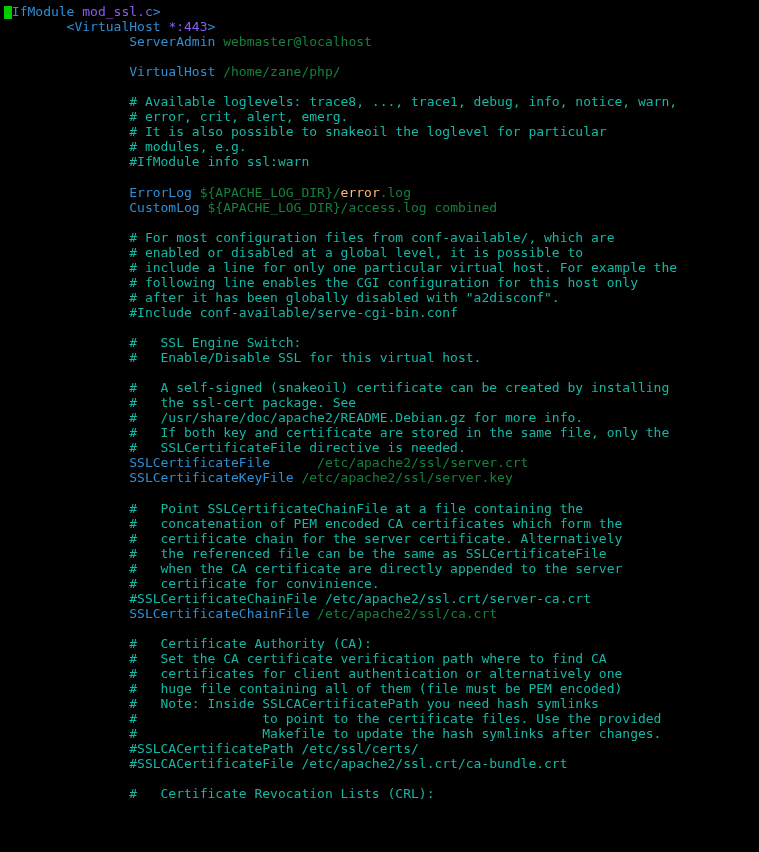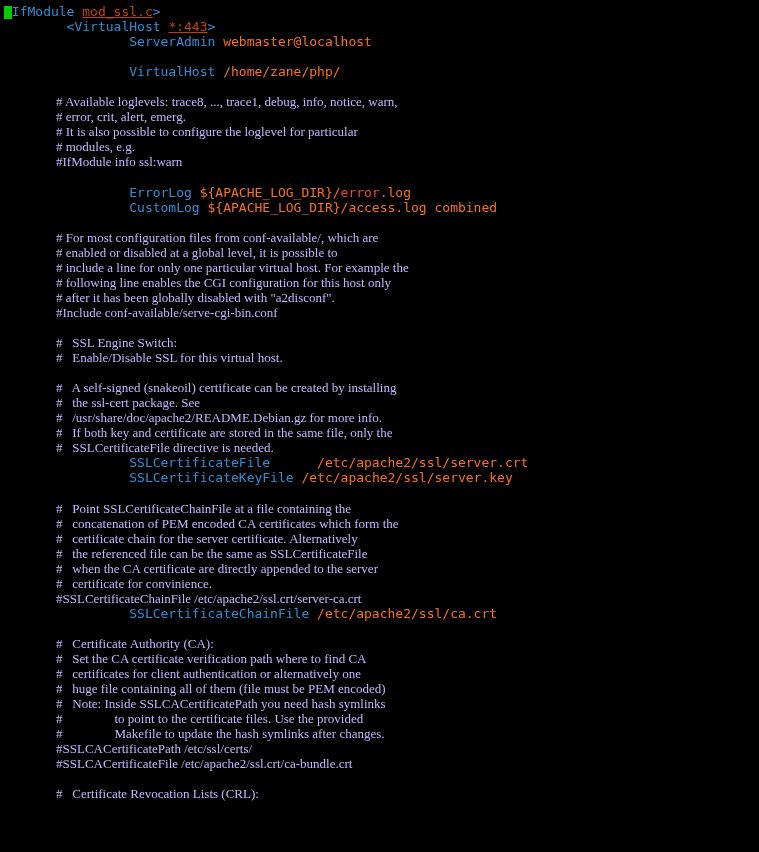--- a/index.html
+++ b/index.html
@@ -31,40 +31,40 @@
   .cursor {
     display: inline-block;
     width: 8px;
     height: 13px;
     background: #00cc00;
     vertical-align: text-bottom;
     margin-right: -8px;
     position: relative;
     left: 0;
   }
-  .c-default { color: #f97316; }
-  .c-comment { color: #c4b5fd; font-family: Liberation Serif, serif; }
+  .c-default { color: #15803d; }
+  .c-comment { color: #14b8a6; }
   .c-directive { color: #2d8fd6; }
-  .c-orange { color: #c2410c; text-decoration: underline; }
-  .c-red { color: #ef4444; }
+  .c-orange { color: #8b5cf6; }
+  .c-red { color: #fdba74; }
 </style>
 </head>
 <body>
 
 <div id="terminal">
   <div id="terminal-content">
       <div class="line"><span class="cursor"></span><span class="c-directive">&lt;IfModule </span><span class="c-orange">mod_ssl.c</span><span class="c-directive">&gt;</span></div>
       <div class="line"><span class="c-directive">        &lt;VirtualHost </span><span class="c-orange">*:443</span><span class="c-directive">&gt;</span></div>
       <div class="line"><span class="c-default">                </span><span class="c-directive">ServerAdmin</span><span class="c-default"> webmaster@localhost</span></div>
       <div class="line"><span class="c-default"></span></div>
       <div class="line"><span class="c-default">                </span><span class="c-directive">VirtualHost</span><span class="c-default"> /home/zane/php/</span></div>
       <div class="line"><span class="c-default"></span></div>
       <div class="line"><span class="c-comment">                # Available loglevels: trace8, ..., trace1, debug, info, notice, warn,</span></div>
       <div class="line"><span class="c-comment">                # error, crit, alert, emerg.</span></div>
-      <div class="line"><span class="c-comment">                # It is also possible to configure the loglevel for particular</span></div>
+      <div class="line"><span class="c-comment">                # It is also possible to snakeoil the loglevel for particular</span></div>
       <div class="line"><span class="c-comment">                # modules, e.g.</span></div>
       <div class="line"><span class="c-comment">                #IfModule info ssl:warn</span></div>
       <div class="line"><span class="c-default"></span></div>
       <div class="line"><span class="c-default">                </span><span class="c-directive">ErrorLog</span><span class="c-default"> ${APACHE_LOG_DIR}/</span><span class="c-red">error</span><span class="c-default">.log</span></div>
       <div class="line"><span class="c-default">                </span><span class="c-directive">CustomLog</span><span class="c-default"> ${APACHE_LOG_DIR}/access.log combined</span></div>
       <div class="line"><span class="c-default"></span></div>
       <div class="line"><span class="c-comment">                # For most configuration files from conf-available/, which are</span></div>
       <div class="line"><span class="c-comment">                # enabled or disabled at a global level, it is possible to</span></div>
       <div class="line"><span class="c-comment">                # include a line for only one particular virtual host. For example the</span></div>
       <div class="line"><span class="c-comment">                # following line enables the CGI configuration for this host only</span></div>

